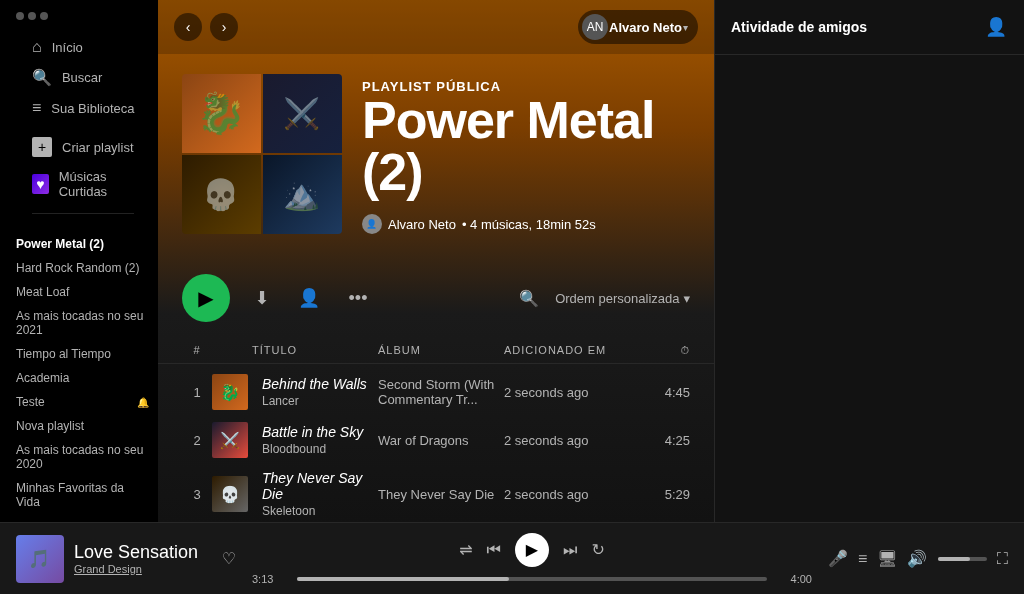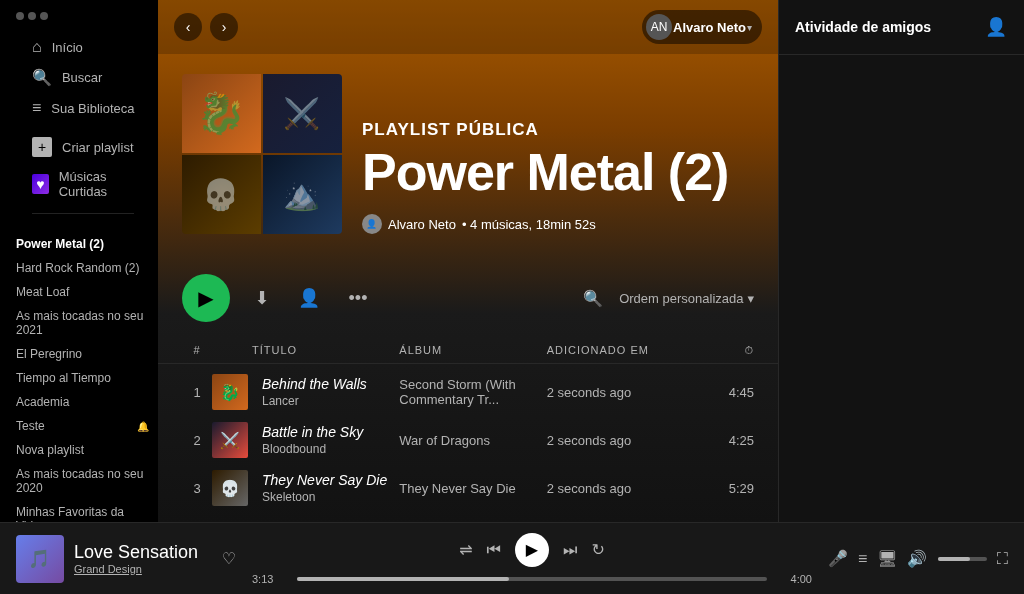--- a/index.html
+++ b/index.html
@@ -196,26 +196,25 @@
     }
     .album-thumb-4::after {
       content: "🏔️";
       font-size: 30px;
     }
 
     .playlist-info {
       flex: 1;
     }
     .playlist-type {
-      font-size: 17px;
+      font-size: 13px;
       font-weight: 700;
       letter-spacing: 1px;
       text-transform: uppercase;
       color: #fff;
-      margin-bottom: 6px;
     }
     .playlist-title {
       font-size: 52px;
       font-weight: 900;
       color: #fff;
       line-height: 1;
       margin-bottom: 16px;
       letter-spacing: -1px;
     }
     .playlist-meta {
@@ -303,21 +302,21 @@
     .track-info { padding-left: 10px; }
     .track-name { font-size: 14px; font-weight: 500; color: #fff; font-style: italic; }
     .track-artist { font-size: 12px; color: #b3b3b3; margin-top: 2px; }
 
     .track-album { font-size: 13px; color: #b3b3b3; }
     .track-added { font-size: 13px; color: #b3b3b3; }
     .track-duration { font-size: 13px; color: #b3b3b3; text-align: right; }
 
     
     .right-panel {
-      width: 246px;
+      width: 310px;
       background: #121212;
       border-left: 1px solid #282828;
       display: flex;
       flex-direction: column;
       flex-shrink: 0;
     }
     .right-panel-header {
       display: flex;
       align-items: center;
       justify-content: space-between;
@@ -461,23 +460,20 @@
         <span>Power Metal (2)</span>
       </div>
       <div class="playlist-item">
         <span>Hard Rock Random (2)</span>
       </div>
       <div class="playlist-item">
         <span>Meat Loaf</span>
       </div>
       <div class="playlist-item">
         <span>As mais tocadas no seu 2021</span>
-      </div>
-      <div class="playlist-item">
-        <span>El Peregrino</span>
       </div>
       <div class="playlist-item">
         <span>Tiempo al Tiempo</span>
       </div>
       <div class="playlist-item">
         <span>Academia</span>
       </div>
       <div class="playlist-item">
         <span>Teste</span>
         <span class="notification-icon">🔔</span>

